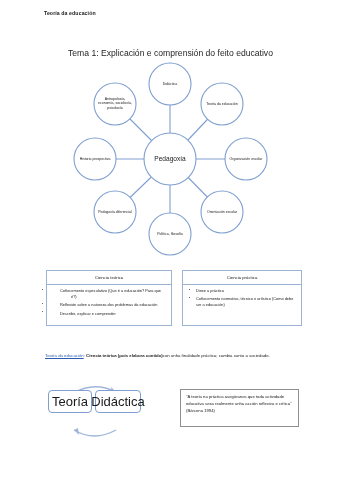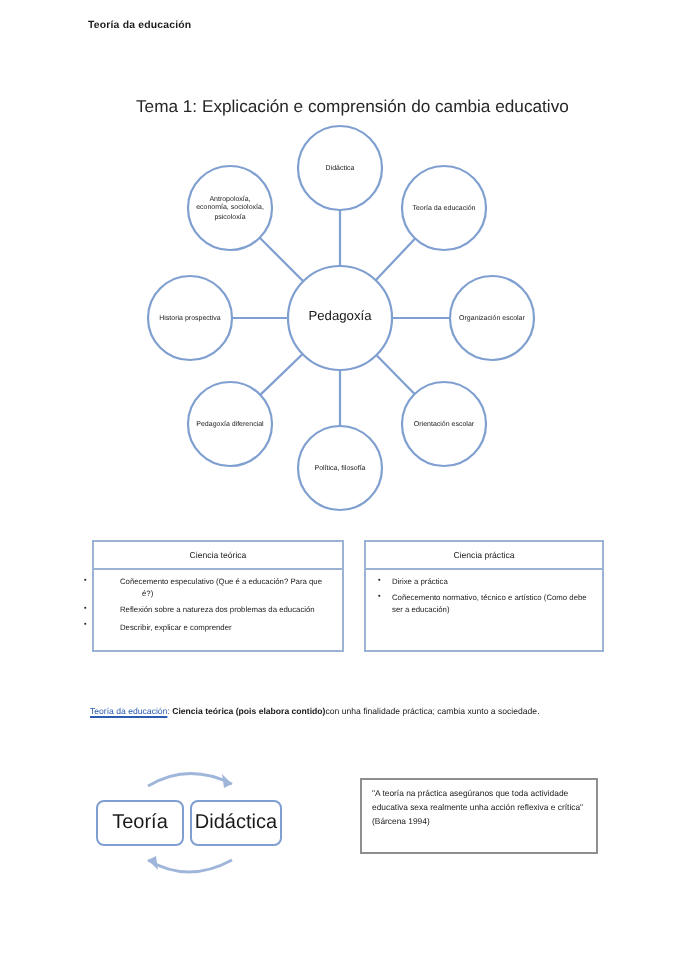--- a/index.html
+++ b/index.html
@@ -126,30 +126,30 @@
   
   .tp-wrap {
     position: absolute;
     left: 44px;
     top: 378px;
     width: 120px;
     height: 62px;
   }
   .tp-box {
     position: absolute;
-    top: 22px;
+    top: 12px;
     height: 23px;
     border: 1px solid #7f9fd0;
     border-radius: 4px;
     box-sizing: border-box;
     background: #fff;
     display: flex;
     align-items: center;
     justify-content: center;
-    font-size: 10px;
+    font-size: 13px;
     color: #1a1a1a;
   }
   #box-teoria { left: 4px; width: 44px; }
   #box-practica { left: 51px; width: 46px; }
   .tp-arrows { position: absolute; left: 0; top: 0; }
 
   
   .quote {
     position: absolute;
     left: 180px;
@@ -164,21 +164,21 @@
     line-height: 1.62;
     color: #1a1a1a;
   }
 </style>
 </head>
 <body>
 
 <div class="page">
 
   <div class="doc-header">Teoría da educación</div>
-  <div class="slide-title">Tema 1: Explicación e comprensión do cambia educativo</div>
+  <div class="slide-title">Tema 1: Explicación e comprensión do feito educativo</div>
 
   <div class="diagram">
     <svg width="200" height="196" viewBox="0 0 200 196">
       <g stroke="#7f9fd0" stroke-width="1.1" fill="none">
 
         <line x1="100" y1="97" x2="100" y2="22"></line>
         <line x1="100" y1="97" x2="152" y2="42"></line>
         <line x1="100" y1="97" x2="176" y2="97"></line>
         <line x1="100" y1="97" x2="152" y2="150"></line>
         <line x1="100" y1="97" x2="100" y2="172"></line>

